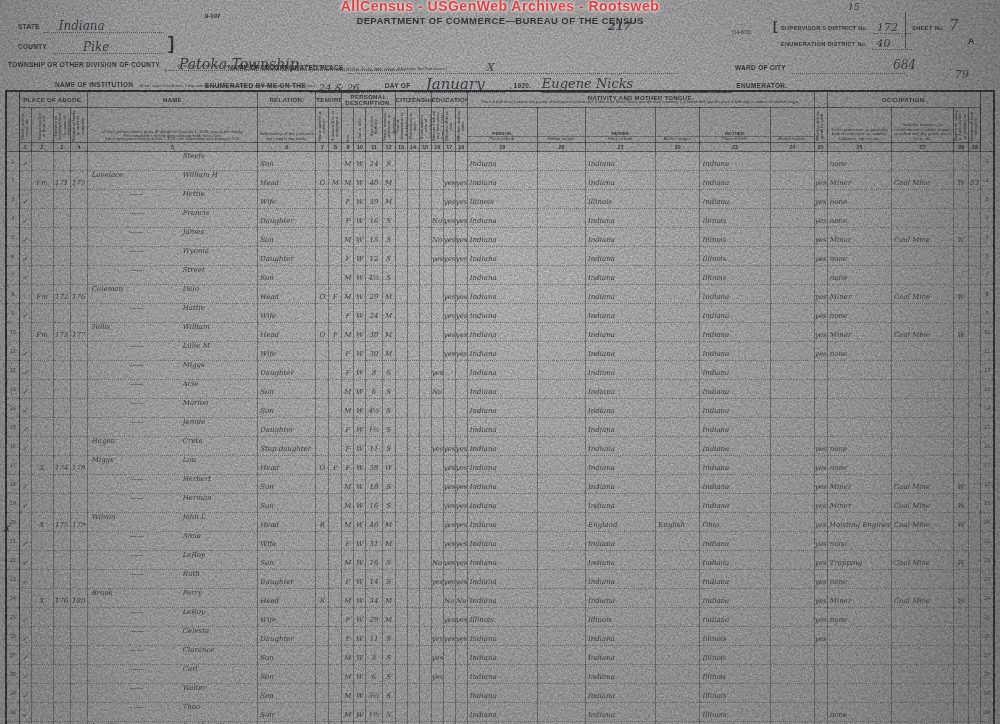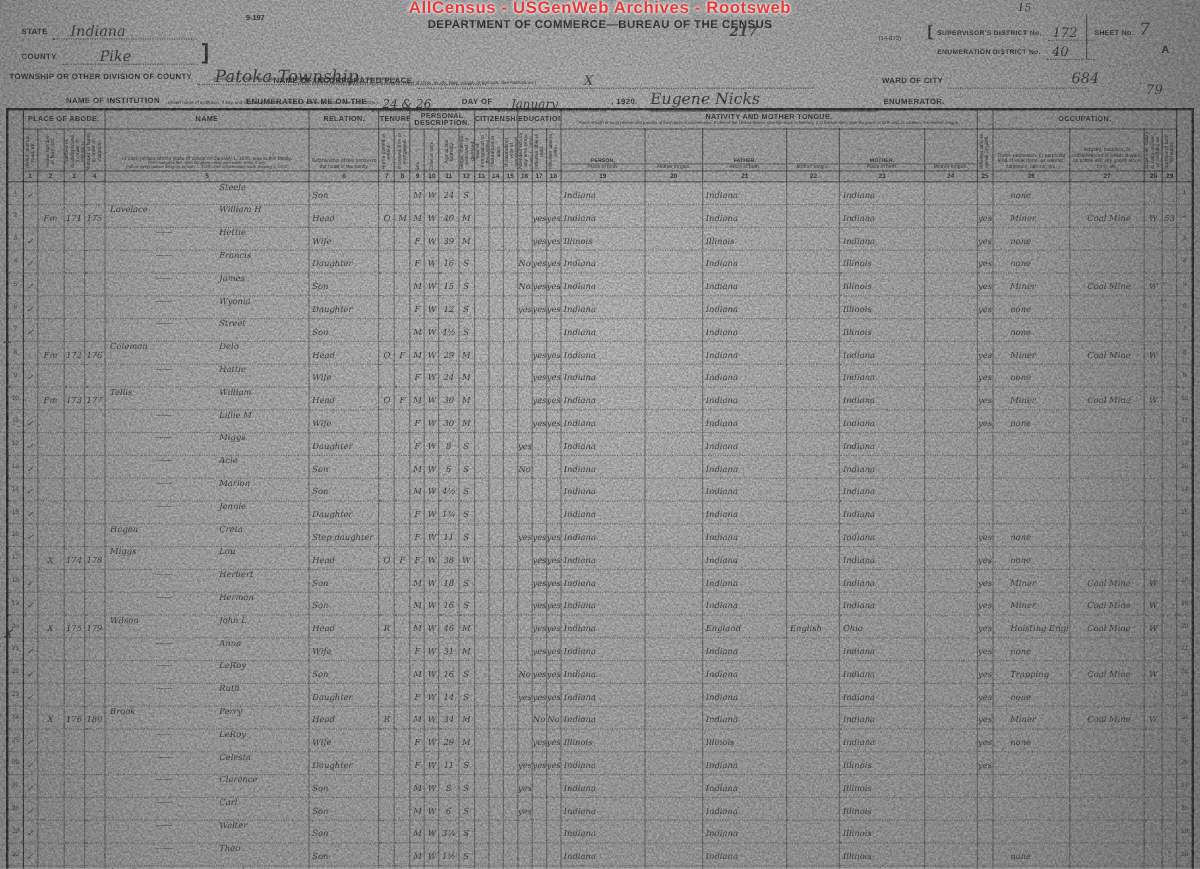--- a/index.html
+++ b/index.html
@@ -39,21 +39,21 @@
   #census-table tbody td.c{text-align:center;}
   #census-table tbody td.l{text-align:left;padding-left:2px;}
   #census-table td .hw{font-size:7px;white-space:nowrap;line-height:1;}
   .hb{border-left:1.6px solid rgba(18,18,18,.85) !important;}
   .margin{border-left:1.6px solid rgba(18,18,18,.85) !important;border-right:1.6px solid rgba(18,18,18,.85) !important;}
   td.margin{font-size:5.5px;color:#333;text-align:center;font-family:"Liberation Sans",sans-serif;}
   .namecell{position:relative;}
   .namecell .sur{position:absolute;left:4px;top:1px;font-size:7.4px;}
   .namecell .sur.ditto{left:42px;color:#3a3a42;}
   .namecell .giv{position:absolute;left:95px;top:1px;font-size:7.4px;}
-  td .hw.occ{font-size:6.4px;margin-left:12px;}
+  td .hw.occ{font-size:6.4px;}
   td .hw.sm{font-size:6.6px;}
   .ann{position:absolute;z-index:40;}
   .sigline{border-bottom:1px solid #444;}
 </style>
 </head>
 <body>
 <div class="page">
 
   <div class="banner">AllCensus - USGenWeb Archives - Rootsweb</div>
 
@@ -89,21 +89,21 @@
   <div class="hdr-el tiny" style="left:248px;top:67px;">(Insert name of incorporated place, and, in addition, name of class, as city, town, village, or borough.  See Instructions.)</div>
   <div class="hdr-el" style="left:735px;top:56px;">
     <span class="plabel">WARD OF CITY</span>
     <span class="dots" style="width:115px;"></span>
   </div>
 
   <div class="hdr-el" style="left:205px;top:74px;">
     <span class="plabel">ENUMERATED BY ME ON THE</span>
     <span class="dots" style="width:70px;"><span class="hw" style="font-size:10px;text-decoration:underline;">24 &amp; 26</span></span>
     <span class="plabel">DAY OF</span>
-    <span class="dots" style="width:90px;"><span class="hw" style="font-size:10px;">January</span></span>
+    <span class="dots" style="width:90px;"><span class="hw" style="font-size:15px;">January</span></span>
     <span class="plabel">, 1920.</span>
     <span class="sigline" style="display:inline-block;width:190px;margin-left:6px;"><span class="hw" style="font-size:13px;">Eugene Nicks</span></span>
     <span class="plabel">ENUMERATOR.</span>
   </div>
 
   <div class="hdr-el" style="left:773px;top:18px;font-size:13px;font-weight:bold;">[</div>
   <div class="hdr-el" style="left:781px;top:16px;">
     <span class="plabel" style="font-size:5.6px;">SUPERVISOR'S DISTRICT No.</span>
     <span class="dots" style="width:38px;"><span class="hw" style="font-size:11px;">172</span></span>
   </div>

